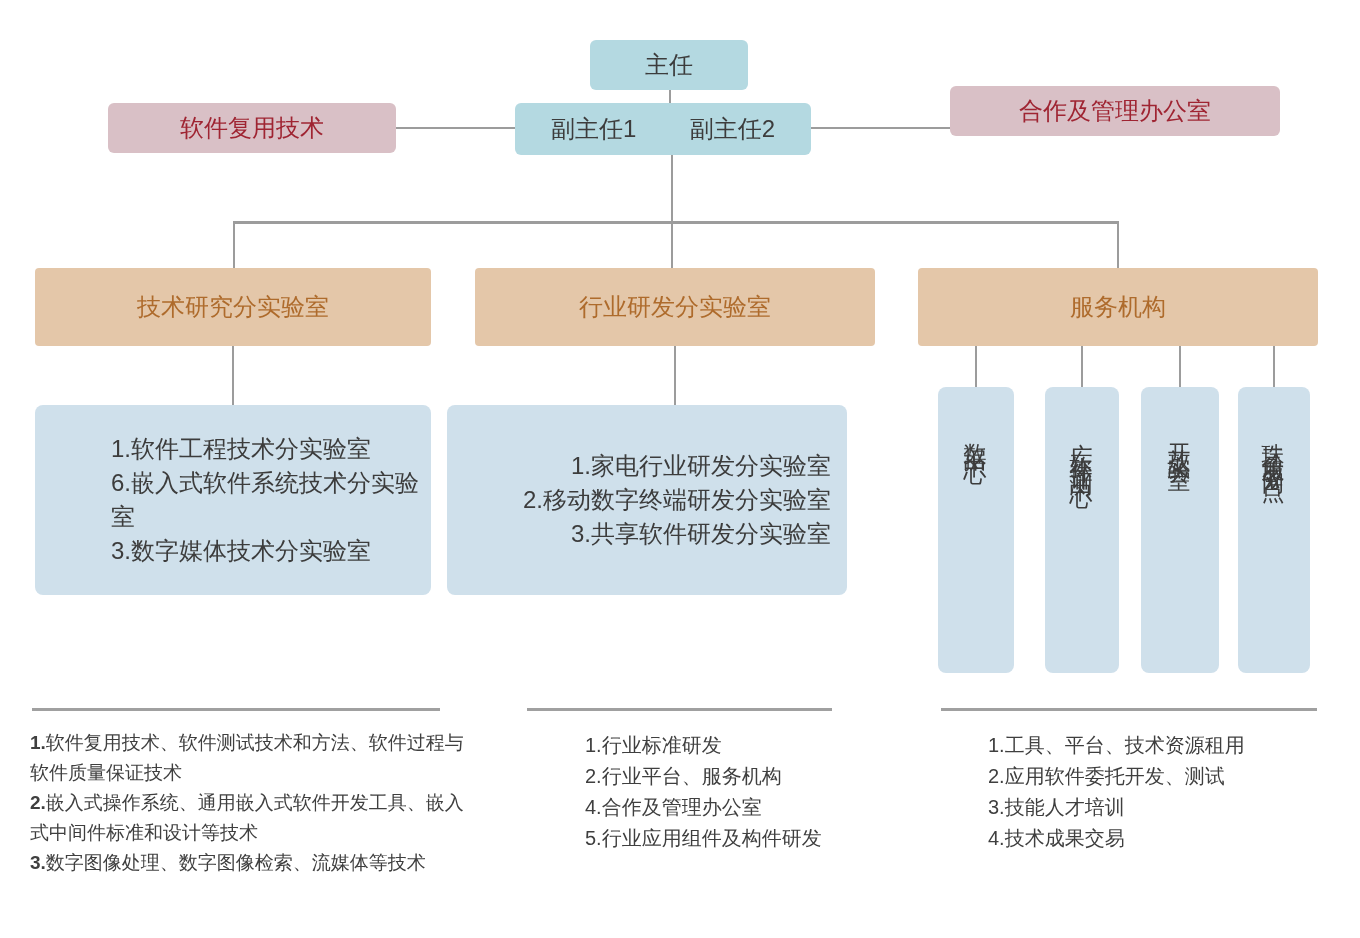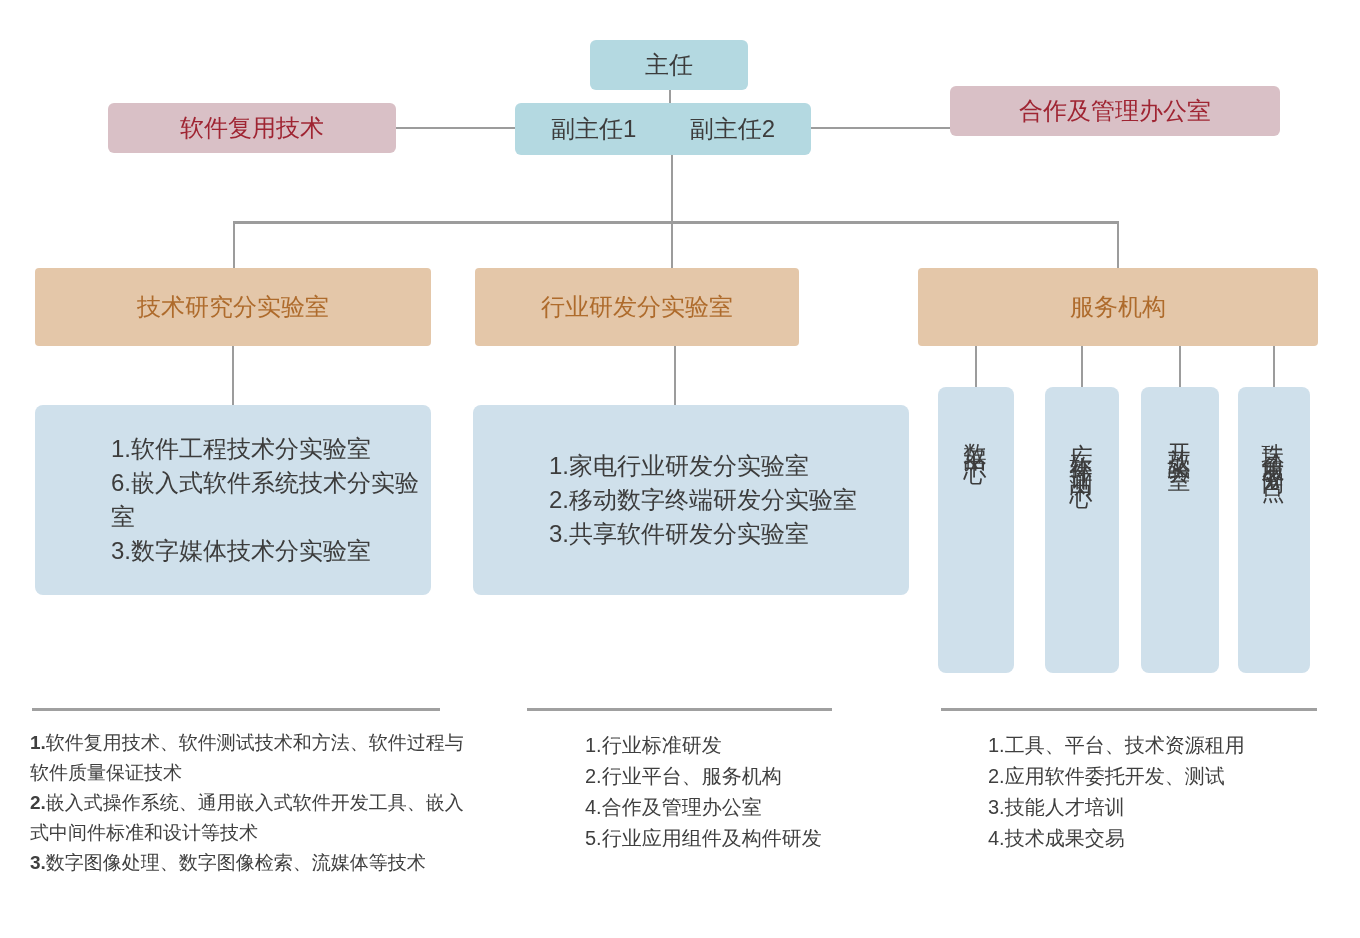--- a/index.html
+++ b/index.html
@@ -16,27 +16,27 @@
   .pink  { background: #d9c0c6; border-radius: 6px; color: #9f2432; font-size: 24px; }
   .tan   { background: #e4c7a9; border-radius: 4px; color: #ae6b2c; font-size: 24px; }
   .bluebox { background: #cfe0eb; border-radius: 8px; color: #3c3c3c; }
 
   .director { left: 590px; top: 40px; width: 158px; height: 50px; }
   .deputy   { left: 515px; top: 103px; width: 296px; height: 52px; justify-content: space-between; padding: 0 36px; }
   .academic { left: 108px; top: 103px; width: 288px; height: 50px; }
   .office   { left: 950px; top: 86px; width: 330px; height: 50px; }
 
   .tan1 { left: 35px;  top: 268px; width: 396px; height: 78px; }
-  .tan2 { left: 475px; top: 268px; width: 324px; height: 78px; }
+  .tan2 { left: 475px; top: 268px; width: 400px; height: 78px; }
   .tan3 { left: 918px; top: 268px; width: 400px; height: 78px; }
 
   .sublabs { top: 405px; height: 190px; justify-content: flex-start; }
   .sublabs .inner { padding-left: 76px; font-size: 24px; line-height: 34px; }
   .sub1 { left: 35px;  width: 396px; }
-  .sub2 { left: 473px; width: 436px; }
+  .sub2 { left: 447px; width: 400px; text-align: right; }
 
   .vbox { position: absolute; top: 387px; height: 286px; background: #cfe0eb; border-radius: 8px; }
   .vbox .vtext {
     position: absolute; left: 50%; top: 38px; transform: translateX(-50%);
     writing-mode: vertical-lr; text-orientation: upright;
     font-size: 23px; letter-spacing: 6px; color: #3c3c3c; white-space: nowrap;
   }
   .v1 { left: 938px;  width: 76px; }
   .v2 { left: 1045px; width: 74px; }
   .v3 { left: 1141px; width: 78px; }

